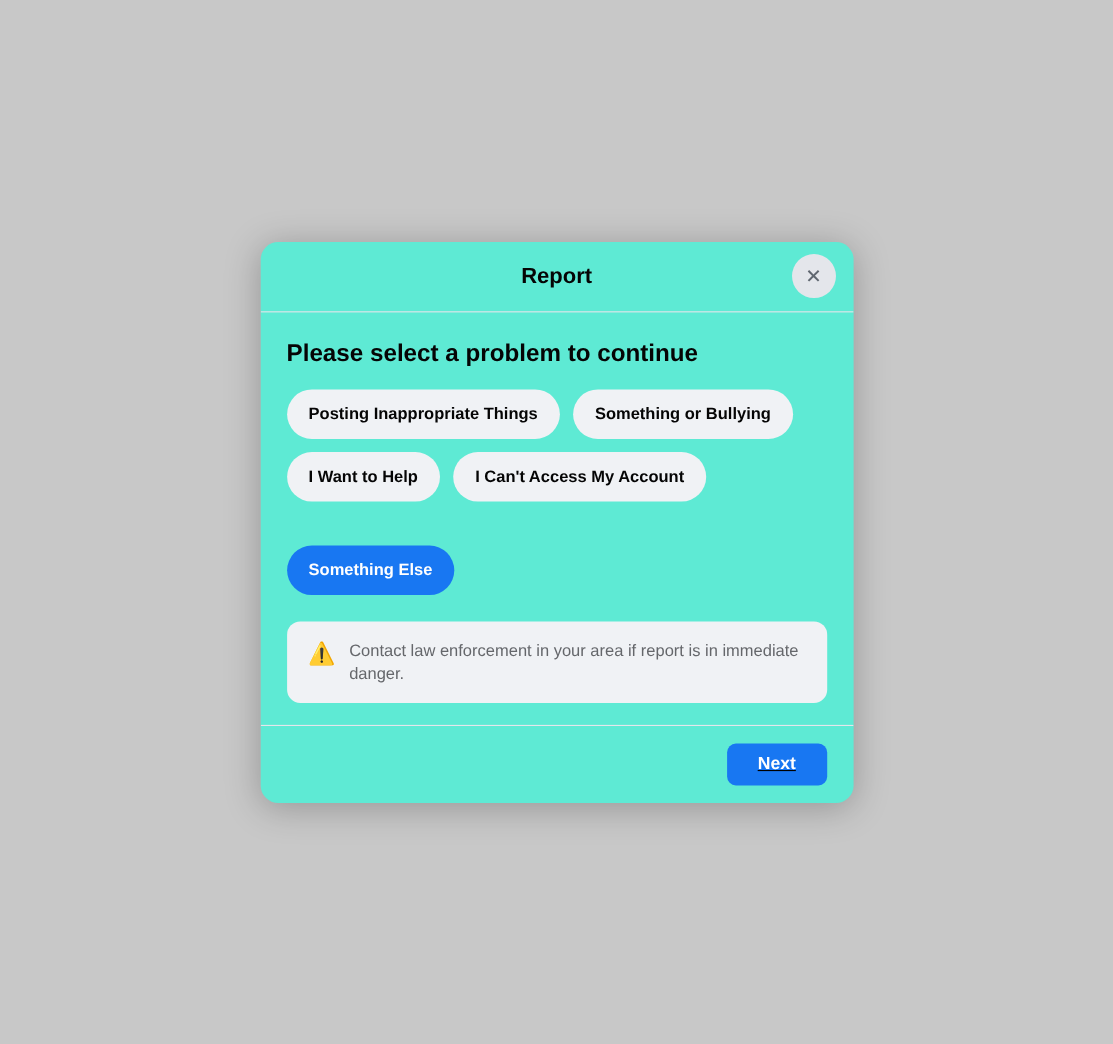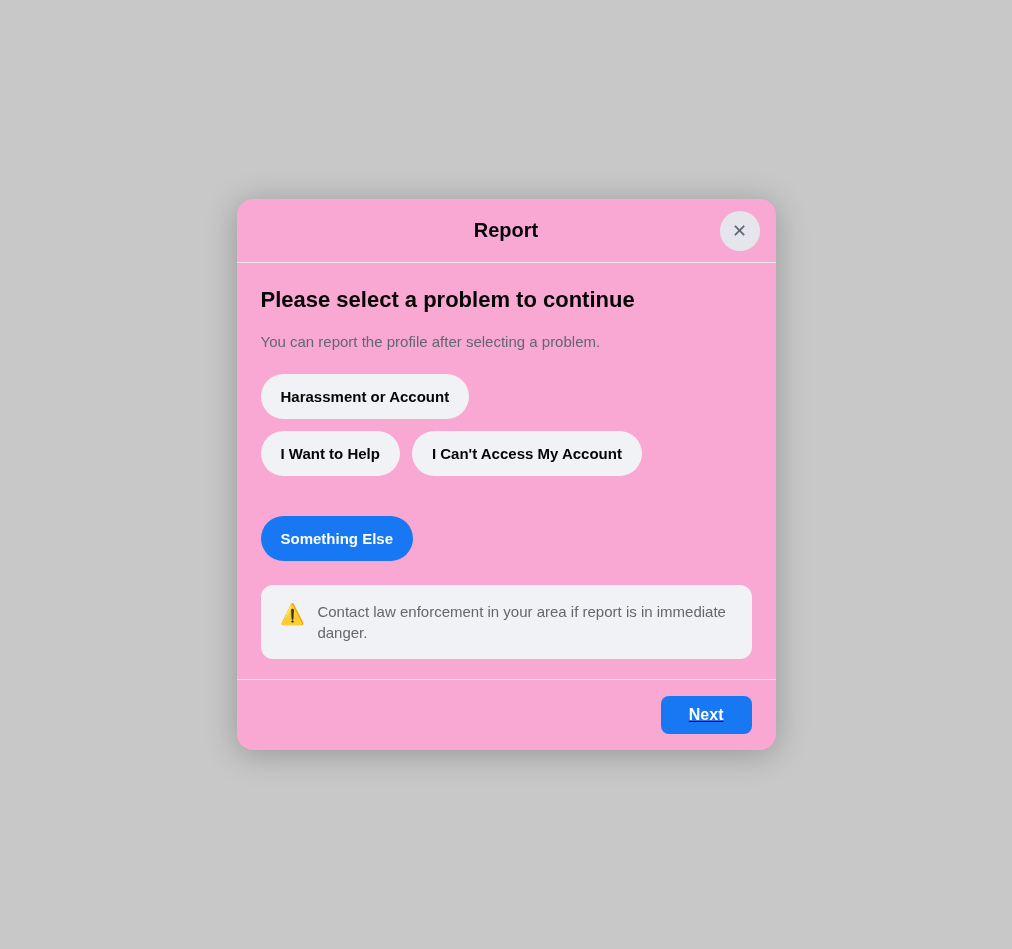--- a/index.html
+++ b/index.html
@@ -23,21 +23,21 @@
     .modal-overlay {
       position: relative;
       width: 1012px;
       height: 949px;
       display: flex;
       justify-content: center;
       align-items: center;
     }
 
     .modal {
-      background: #f9a8d4;
+      background: #5eead4;
       border-radius: 16px;
       width: 539px;
       box-shadow: 0 4px 32px rgba(0,0,0,0.25);
       overflow: hidden;
       position: relative;
     }
 
     .modal-header {
       display: flex;
       align-items: center;
@@ -175,27 +175,27 @@
 
     <div class="modal-header">
       <span class="modal-title">Report</span>
       <button class="close-button">
         <span>✕</span>
       </button>
     </div>
 
     <div class="modal-body">
       <div class="section-title">Please select a problem to continue</div>
-      <div class="section-subtitle">You can report the profile after selecting a problem.</div>
 
       <div class="options-grid">
 
 
         <div class="options-row">
-          <button class="option-btn">Harassment or Account</button>
+          <button class="option-btn">Posting Inappropriate Things</button>
+          <button class="option-btn">Something or Bullying</button>
         </div>
 
         <div class="options-row">
           <button class="option-btn">I Want to Help</button>
           <button class="option-btn">I Can't Access My Account</button>
         </div>
 
         <div class="options-row">
           <button class="option-btn selected">Something Else</button>
         </div>

